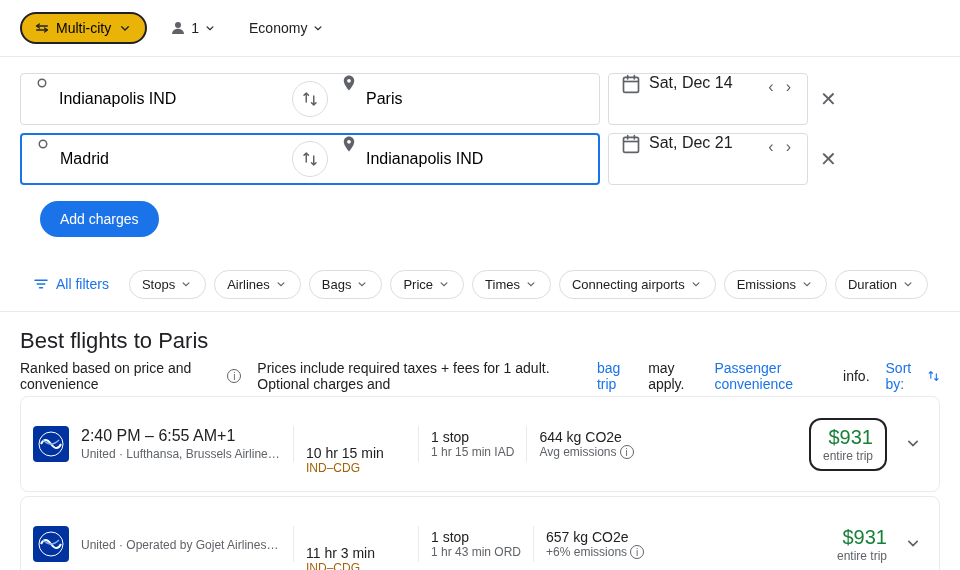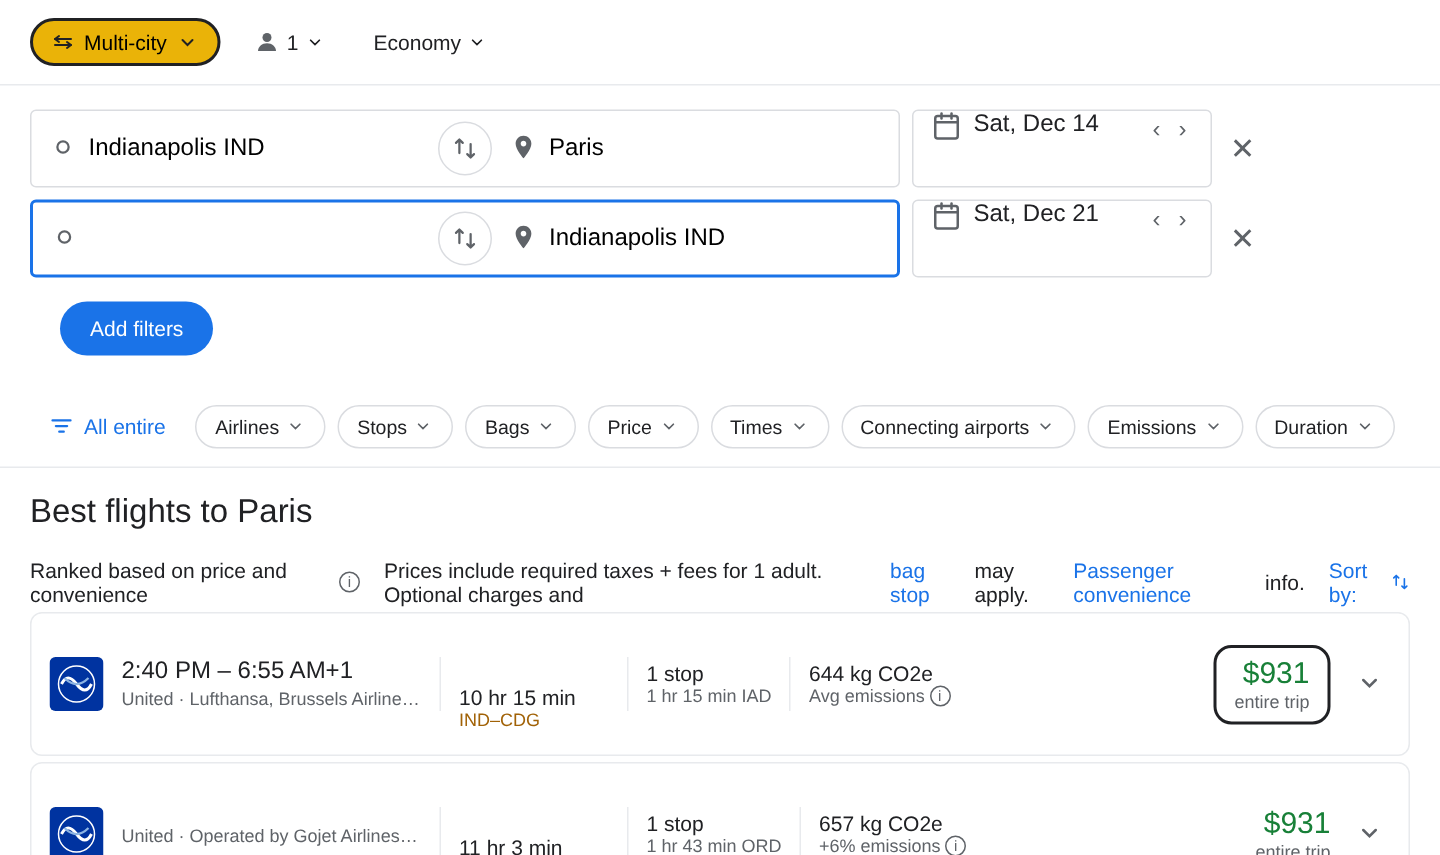--- a/index.html
+++ b/index.html
@@ -9,42 +9,42 @@
     .top-bar { display: flex; align-items: center; gap: 12px; padding: 12px 20px; border-bottom: 1px solid #e8eaed; }
     .multi-city-btn { display: flex; align-items: center; gap: 6px; border: 2px solid #202124; border-radius: 20px; padding: 6px 12px; font-size: 14px; font-weight: 500; cursor: pointer; background: #eab308; }
     .multi-city-btn svg { width: 16px; height: 16px; }
     .pax-btn, .class-btn { display: flex; align-items: center; gap: 4px; padding: 6px 10px; border-radius: 20px; border: none; background: #fff; font-size: 14px; cursor: pointer; color: #202124; }
     
     
     .search-section { padding: 16px 20px 8px; }
     .search-row { display: flex; align-items: center; gap: 8px; margin-bottom: 8px; }
     .route-box { display: flex; align-items: center; flex: 1; max-width: 580px; border: 1px solid #dadce0; border-radius: 4px; height: 52px; overflow: hidden; position: relative; }
     .route-box.active { border: 2px solid #1a73e8; border-radius: 4px; }
-    .origin-field, .dest-field { display: flex; align-items: center; flex: 1; padding: 0 12px; height: 100%; }
+    .origin-field, .dest-field { display: flex; flex: 1; padding: 0 12px; height: 100%; }
     .origin-field input, .dest-field input { border: none; outline: none; font-size: 16px; width: 100%; background: transparent; }
     .swap-btn { width: 36px; height: 36px; border-radius: 50%; border: 1px solid #dadce0; background: #fff; display: flex; align-items: center; justify-content: center; cursor: pointer; flex-shrink: 0; z-index: 1; }
     .field-icon { color: #5f6368; margin-right: 8px; flex-shrink: 0; }
     .date-box { display: flex; align-items: flex-start; gap: 8px; border: 1px solid #dadce0; border-radius: 4px; height: 52px; padding: 0 12px; min-width: 200px; cursor: pointer; }
     .date-text { font-size: 16px; flex: 1; }
     .date-nav { display: flex; gap: 4px; }
     .nav-btn { background: none; border: none; cursor: pointer; color: #5f6368; padding: 4px; font-size: 16px; }
     .remove-btn { background: none; border: none; cursor: pointer; color: #5f6368; font-size: 20px; padding: 4px; }
     
     
     .add-flight-btn { background: #1a73e8; color: #fff; border: none; border-radius: 20px; padding: 10px 20px; font-size: 14px; font-weight: 500; cursor: pointer; margin: 8px 0 16px 20px; }
     
     
     .filters-bar { display: flex; align-items: center; gap: 8px; padding: 8px 20px 12px; border-bottom: 1px solid #e8eaed; flex-wrap: wrap; }
     .all-filters-btn { display: flex; align-items: center; gap: 6px; padding: 6px 12px; border: none; background: none; cursor: pointer; font-size: 14px; color: #1a73e8; font-weight: 500; }
     .filter-chip { display: flex; align-items: center; gap: 4px; padding: 6px 12px; border: 1px solid #dadce0; border-radius: 20px; background: #fff; cursor: pointer; font-size: 13px; color: #202124; }
     .filter-chip svg { width: 14px; height: 14px; color: #5f6368; }
     
     
     .results-section { padding: 16px 20px; }
-    .results-title { font-size: 22px; font-weight: 400; margin-bottom: 18px; }
+    .results-title { font-size: 22px; font-weight: 400; margin-bottom: 6px; }
     .sort-by { margin-left: auto; display: flex; align-items: center; gap: 6px; color: #1a73e8; font-size: 14px; font-weight: 500; cursor: pointer; }
     
     
     .flight-card { display: flex; align-items: center; padding: 16px 12px; border: 1px solid #e8eaed; border-radius: 8px; margin-bottom: 4px; cursor: pointer; gap: 12px; }
     .airline-logo { width: 36px; height: 36px; flex-shrink: 0; display: flex; align-items: center; justify-content: center; }
     .flight-times { min-width: 140px; }
     .flight-times-main { font-size: 16px; font-weight: 500; }
     .flight-airline { font-size: 12px; color: #5f6368; margin-top: 2px; white-space: nowrap; overflow: hidden; text-overflow: ellipsis; max-width: 200px; }
     .flight-duration { min-width: 100px; margin-top: 32px; }
     .flight-duration-main { font-size: 14px; font-weight: 500; }
@@ -148,20 +148,21 @@
 
   
   <div class="search-row">
     <div class="route-box active">
       <div class="origin-field">
         <span class="field-icon">
           <svg viewBox="0 0 24 24" width="18" height="18">
               <circle cx="12" cy="12" r="5" stroke="#5f6368" stroke-width="2" fill="none"></circle>
             </svg>
         </span>
+        <input type="text" value="Madrid" style="font-size: 16px; border: none; outline: none; background: transparent; width: 100%;">
       </div>
       <button class="swap-btn">
         <svg viewBox="0 0 24 24" width="18" height="18">
             <path d="M7 16V4m0 0L4 7m3-3l3 3M17 8v12m0 0l3-3m-3 3l-3-3" stroke="#5f6368" stroke-width="2" fill="none" stroke-linecap="round" stroke-linejoin="round"></path>
           </svg>
       </button>
       <div class="dest-field">
         <span class="field-icon">
           <svg viewBox="0 0 24 24" width="18" height="18">
               <path d="M12 2C8.13 2 5 5.13 5 9c0 5.25 7 13 7 13s7-7.75 7-13c0-3.87-3.13-7-7-7zm0 9.5c-1.38 0-2.5-1.12-2.5-2.5s1.12-2.5 2.5-2.5 2.5 1.12 2.5 2.5-1.12 2.5-2.5 2.5z" fill="#5f6368"></path>
@@ -179,40 +180,40 @@
         </svg>
       <span class="date-text">Sat, Dec 21</span>
       <div class="date-nav">
         <button class="nav-btn">‹</button>
         <button class="nav-btn">›</button>
       </div>
     </div>
     <button class="remove-btn">✕</button>
   </div>
 
-  <button class="add-flight-btn">Add filters</button>
+  <button class="add-flight-btn">Add charges</button>
 </div>
 
 <div class="filters-bar">
   <button class="all-filters-btn">
     <svg viewBox="0 0 24 24" width="18" height="18">
         <line x1="4" y1="7" x2="20" y2="7" stroke="#1a73e8" stroke-width="2" stroke-linecap="round"></line>
         <line x1="7" y1="12" x2="17" y2="12" stroke="#1a73e8" stroke-width="2" stroke-linecap="round"></line>
         <line x1="10" y1="17" x2="14" y2="17" stroke="#1a73e8" stroke-width="2" stroke-linecap="round"></line>
       </svg>
-    <span>All entire</span>
+    <span>All filters</span>
+  </button>
+  <button class="filter-chip">
+    <span>Stops</span>
+    <svg viewBox="0 0 24 24" width="14" height="14">
+        <path d="M7 10l5 5 5-5" stroke="#5f6368" stroke-width="2" fill="none" stroke-linecap="round"></path>
+      </svg>
   </button>
   <button class="filter-chip">
     <span>Airlines</span>
-    <svg viewBox="0 0 24 24" width="14" height="14">
-        <path d="M7 10l5 5 5-5" stroke="#5f6368" stroke-width="2" fill="none" stroke-linecap="round"></path>
-      </svg>
-  </button>
-  <button class="filter-chip">
-    <span>Stops</span>
     <svg viewBox="0 0 24 24" width="14" height="14">
         <path d="M7 10l5 5 5-5" stroke="#5f6368" stroke-width="2" fill="none" stroke-linecap="round"></path>
       </svg>
   </button>
   <button class="filter-chip">
     <span>Bags</span>
     <svg viewBox="0 0 24 24" width="14" height="14">
         <path d="M7 10l5 5 5-5" stroke="#5f6368" stroke-width="2" fill="none" stroke-linecap="round"></path>
       </svg>
   </button>
@@ -247,21 +248,21 @@
       </svg>
   </button>
 </div>
 
 <div class="results-section">
   <h2 class="results-title">Best flights to Paris</h2>
   <div class="subtitle-row">
     <span>Ranked based on price and convenience</span>
     <span class="info-icon">i</span>
     <span>Prices include required taxes + fees for 1 adult. Optional charges and</span>
-    <a style="color:#1a73e8;">bag stop</a>
+    <a style="color:#1a73e8;">bag trip</a>
     <span>may apply.</span>
     <a style="color:#1a73e8;">Passenger convenience</a>
     <span>info.</span>
     <div class="sort-by">
       <span>Sort by:</span>
       <svg viewBox="0 0 24 24" width="18" height="18">
           <path d="M7 16V4m0 0L4 7m3-3l3 3" stroke="#1a73e8" stroke-width="2" fill="none" stroke-linecap="round" stroke-linejoin="round"></path>
           <path d="M17 8v12m0 0l3-3m-3 3l-3-3" stroke="#1a73e8" stroke-width="2" fill="none" stroke-linecap="round" stroke-linejoin="round"></path>
         </svg>
     </div>

